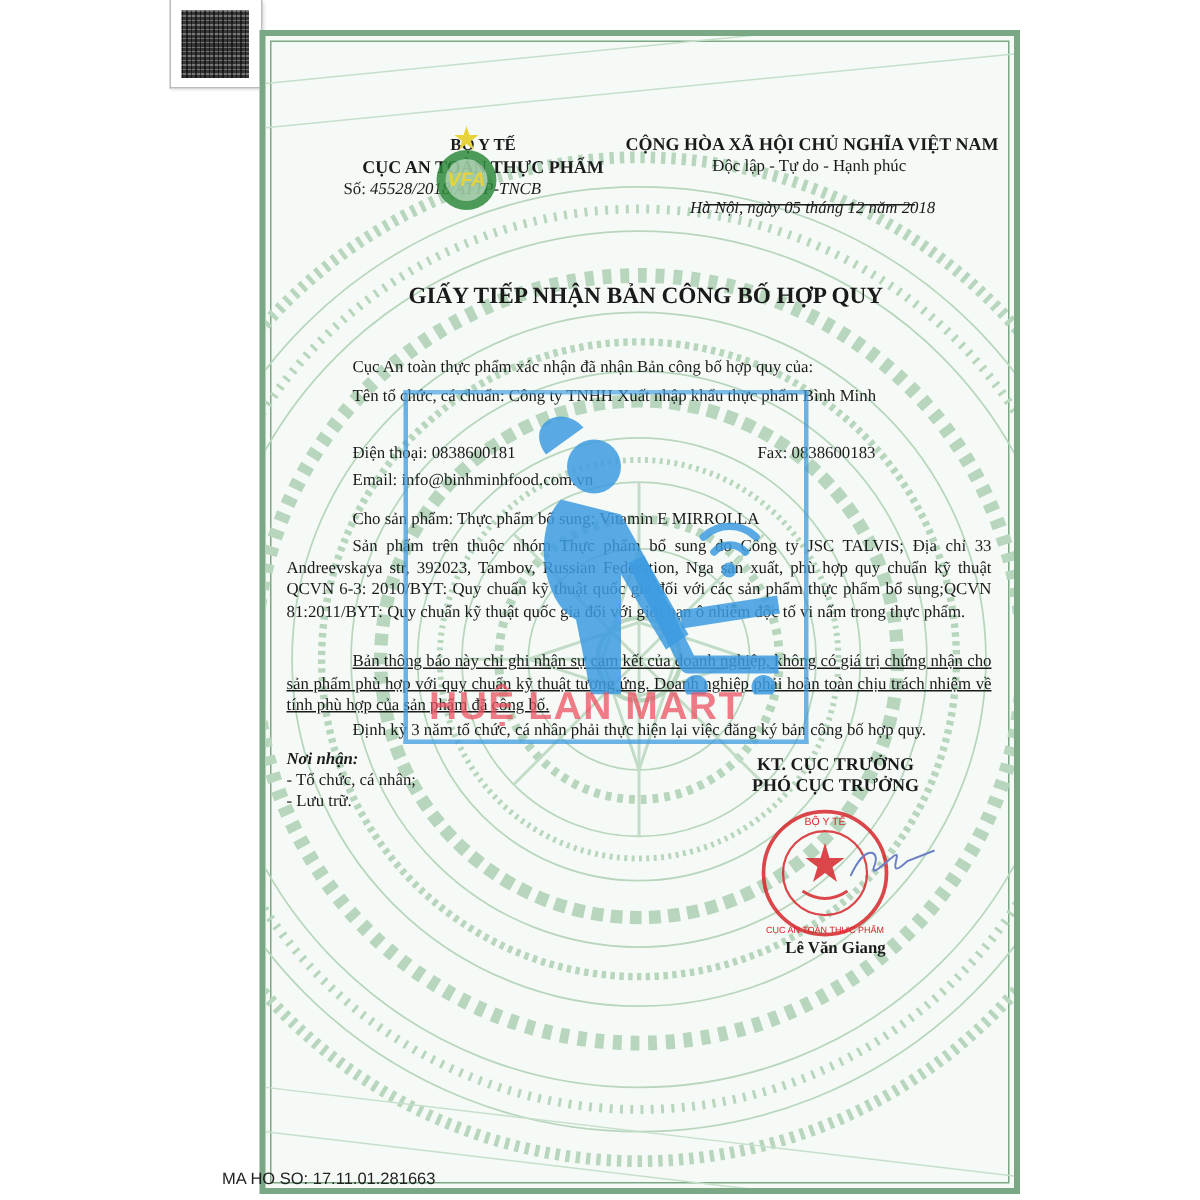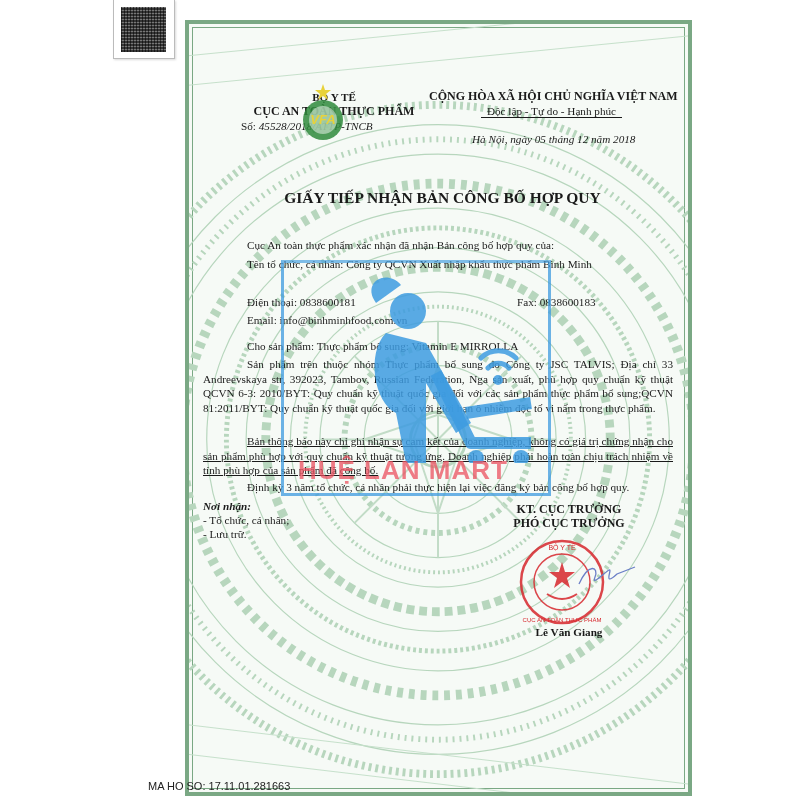--- a/index.html
+++ b/index.html
@@ -3,21 +3,21 @@
 <meta charset="utf-8">
 <style>
   html,body{margin:0;padding:0;background:#ffffff;}
   body{width:800px;height:800px;position:relative;overflow:hidden;font-family:"Liberation Serif","DejaVu Serif",serif;color:#1a1a1a;}
   .qr{position:absolute;left:113px;top:0;width:60px;height:58px;background:#fff;border:1px solid #bbb;border-top:none;box-shadow:1px 1px 2px rgba(0,0,0,.15);}
   .qr .code{position:absolute;left:7px;top:7px;width:45px;height:45px;
     background:
       repeating-linear-gradient(0deg,rgba(0,0,0,.55) 0 2px,transparent 2px 3px),
       repeating-linear-gradient(90deg,rgba(0,0,0,.55) 0 1px,transparent 1px 3px),
       #777;}
-  .page{position:absolute;left:173px;top:20px;width:507px;height:776px;background:#f6faf6;border:4px solid #7aa884;box-sizing:border-box;overflow:hidden;margin-left:12px;}
+  .page{position:absolute;left:173px;top:20px;width:507px;height:776px;background:#f6faf6;border:4px solid #7aa884;box-sizing:border-box;overflow:hidden;}
   .page .inner{position:absolute;left:3px;top:3px;right:3px;bottom:3px;border:1px solid #7aa884;}
   .bg{position:absolute;left:0;top:0;width:100%;height:100%;}
   .abs{position:absolute;}
   .t{position:absolute;white-space:nowrap;font-size:11.2px;line-height:14px;}
   .b{font-weight:bold;}
   .i{font-style:italic;}
   .center{text-align:center;}
   .body-text{position:absolute;left:58px;width:425px;font-size:11.2px;line-height:14.6px;text-align:justify;}
   .ul{border-bottom:1px solid #1a1a1a;}
   .footer-code{position:absolute;left:148px;top:780px;font-family:"Liberation Sans",sans-serif;font-size:11px;color:#222;}
@@ -70,28 +70,28 @@
 
   <svg class="abs" style="left:106px;top:58px;" width="56" height="60" viewBox="0 0 56 60">
     <polygon points="28,2 30,8 36,8 31,12 33,18 28,14 23,18 25,12 20,8 26,8" fill="#e8d23a"></polygon>
     <circle cx="28" cy="38" r="20" fill="#2f8a3c" opacity=".85"></circle>
     <circle cx="28" cy="38" r="14" fill="#f6faf6" opacity=".5"></circle>
     <text x="28" y="42" font-family="Liberation Sans,sans-serif" font-weight="bold" font-style="italic" font-size="13" fill="#e8d23a" text-anchor="middle">VFA</text>
   </svg>
 
   <div class="t b" style="left:240px;top:65px;font-size:12px;">CỘNG HÒA XÃ HỘI CHỦ NGHĨA VIỆT NAM</div>
   <div class="t center" style="left:280px;top:80px;width:165px;">
-    <span class="ul" style="padding:0 6px 0;font-family:Liberation Serif, serif;">Độc lập - Tự do - Hạnh phúc</span>
+    <span class="ul" style="padding:0 6px 19px;font-family:Liberation Serif, serif;">Độc lập - Tự do - Hạnh phúc</span>
   </div>
   <div class="t i" style="left:283px;top:108px;">Hà Nội, ngày 05 tháng 12 năm 2018</div>
 
   <div class="t b center" style="left:0;top:165px;width:507px;font-size:15.5px;line-height:18px;">GIẤY TIẾP NHẬN BẢN CÔNG BỐ HỢP QUY</div>
 
   <div class="t" style="left:58px;top:214px;">Cục An toàn thực phẩm xác nhận đã nhận Bản công bố hợp quy của:</div>
-  <div class="t" style="left:58px;top:233px;">Tên tổ chức, cá nhân: Công ty QCVN Xuất nhập khẩu thực phẩm Bình Minh</div>
+  <div class="t" style="left:58px;top:233px;">Tên tổ chức, cá chuẩn: Công ty TNHH Xuất nhập khẩu thực phẩm Bình Minh</div>
   <div class="t" style="left:58px;top:271px;">Điện thoại: 0838600181</div>
   <div class="t" style="left:328px;top:271px;">Fax: 0838600183</div>
   <div class="t" style="left:58px;top:289px;">Email: info@binhminhfood.com.vn</div>
   <div class="t" style="left:58px;top:315px;">Cho sản phẩm: Thực phẩm bổ sung: Vitamin E MIRROLLA</div>
 
   <div class="body-text" style="left:14px;top:333px;width:470px;text-indent:44px;">Sản phẩm trên thuộc nhóm Thực phẩm bổ sung do Công ty JSC TALVIS;     Địa chỉ 33 Andreevskaya str,  392023,  Tambov,  Russian Federation, Nga sản xuất, phù hợp quy chuẩn kỹ thuật QCVN 6-3: 2010/BYT: Quy chuẩn kỹ thuật quốc gia đối với các sản phẩm thực phẩm bổ sung;QCVN 81:2011/BYT: Quy chuẩn kỹ thuật quốc gia đối với giới hạn ô nhiễm độc tố vi nấm trong thực phẩm.</div>
   <div class="body-text" style="left:14px;top:410px;width:470px;text-indent:44px;text-decoration:underline;">Bản thông báo này chỉ ghi nhận sự cam kết của doanh nghiệp, không có giá trị chứng nhận cho sản phẩm phù hợp với quy chuẩn kỹ thuật  tương ứng. Doanh nghiệp phải hoàn toàn chịu trách nhiệm về tính phù hợp của sản phẩm đã công bố.</div>
   <div class="t" style="left:58px;top:456px;">Định kỳ 3 năm tổ chức, cá nhân phải thực hiện lại việc đăng ký bản công bố hợp quy.</div>
 
   <div class="t b i" style="left:14px;top:475px;">Nơi nhận:</div>

